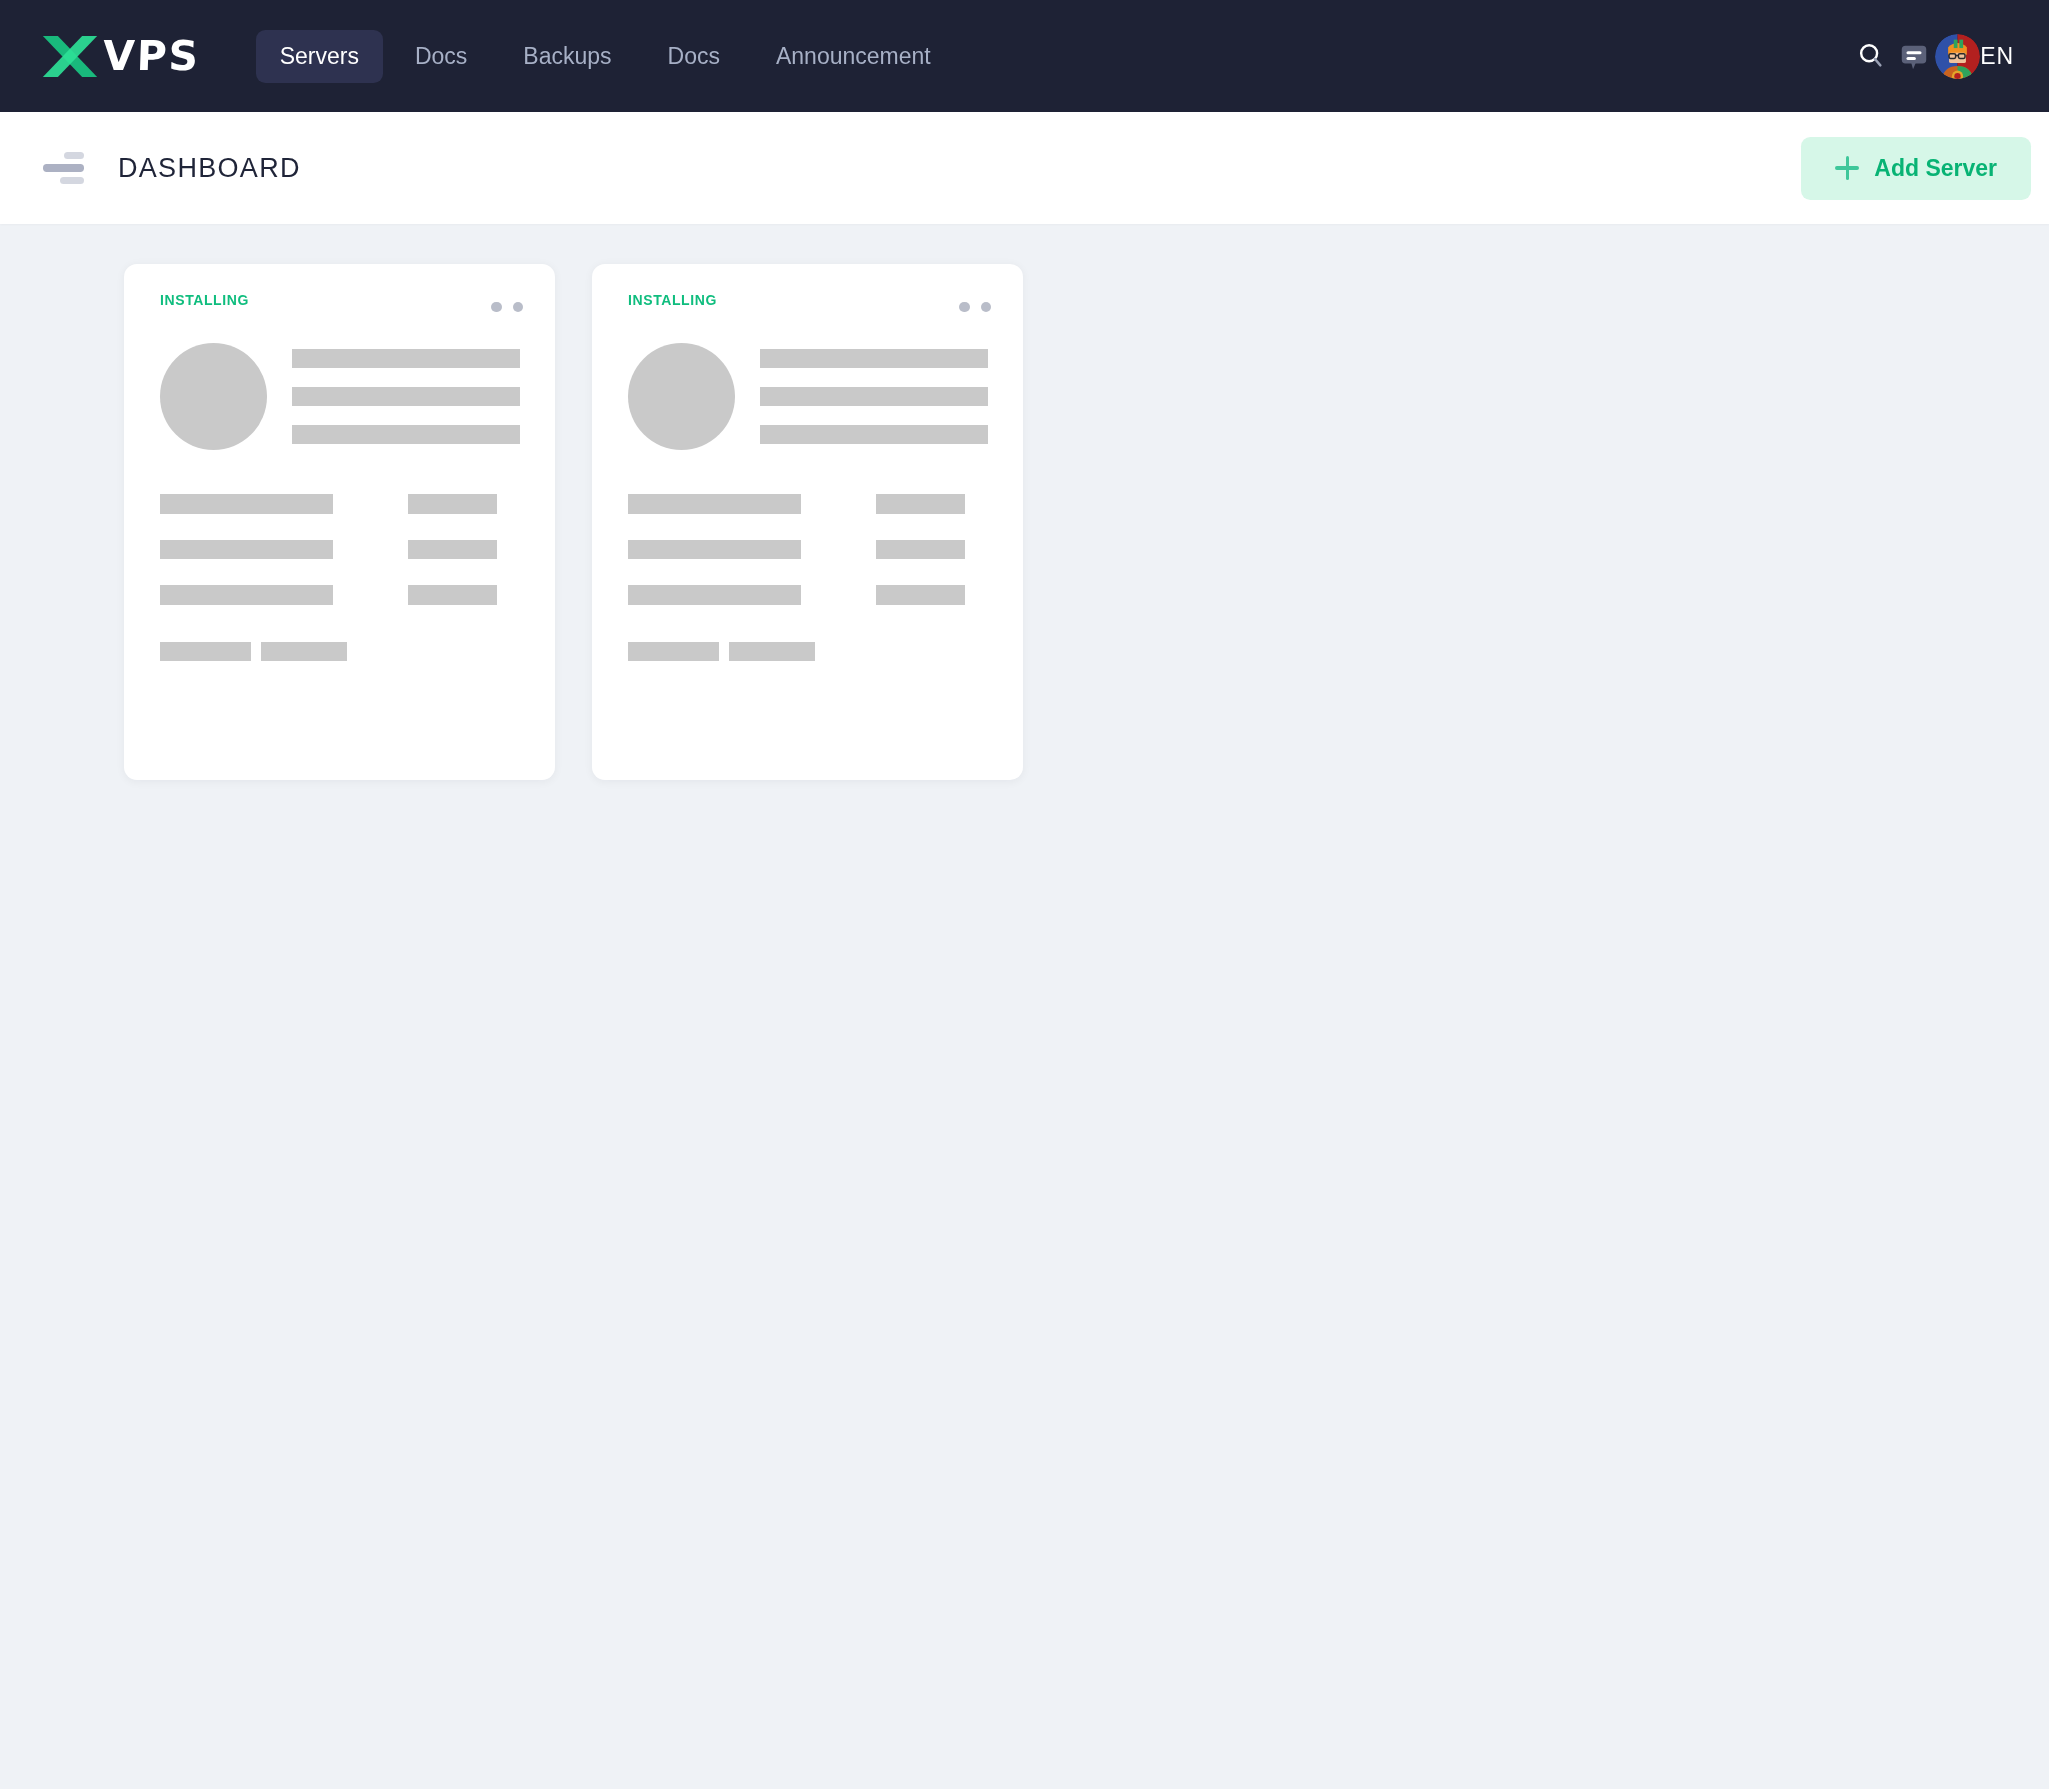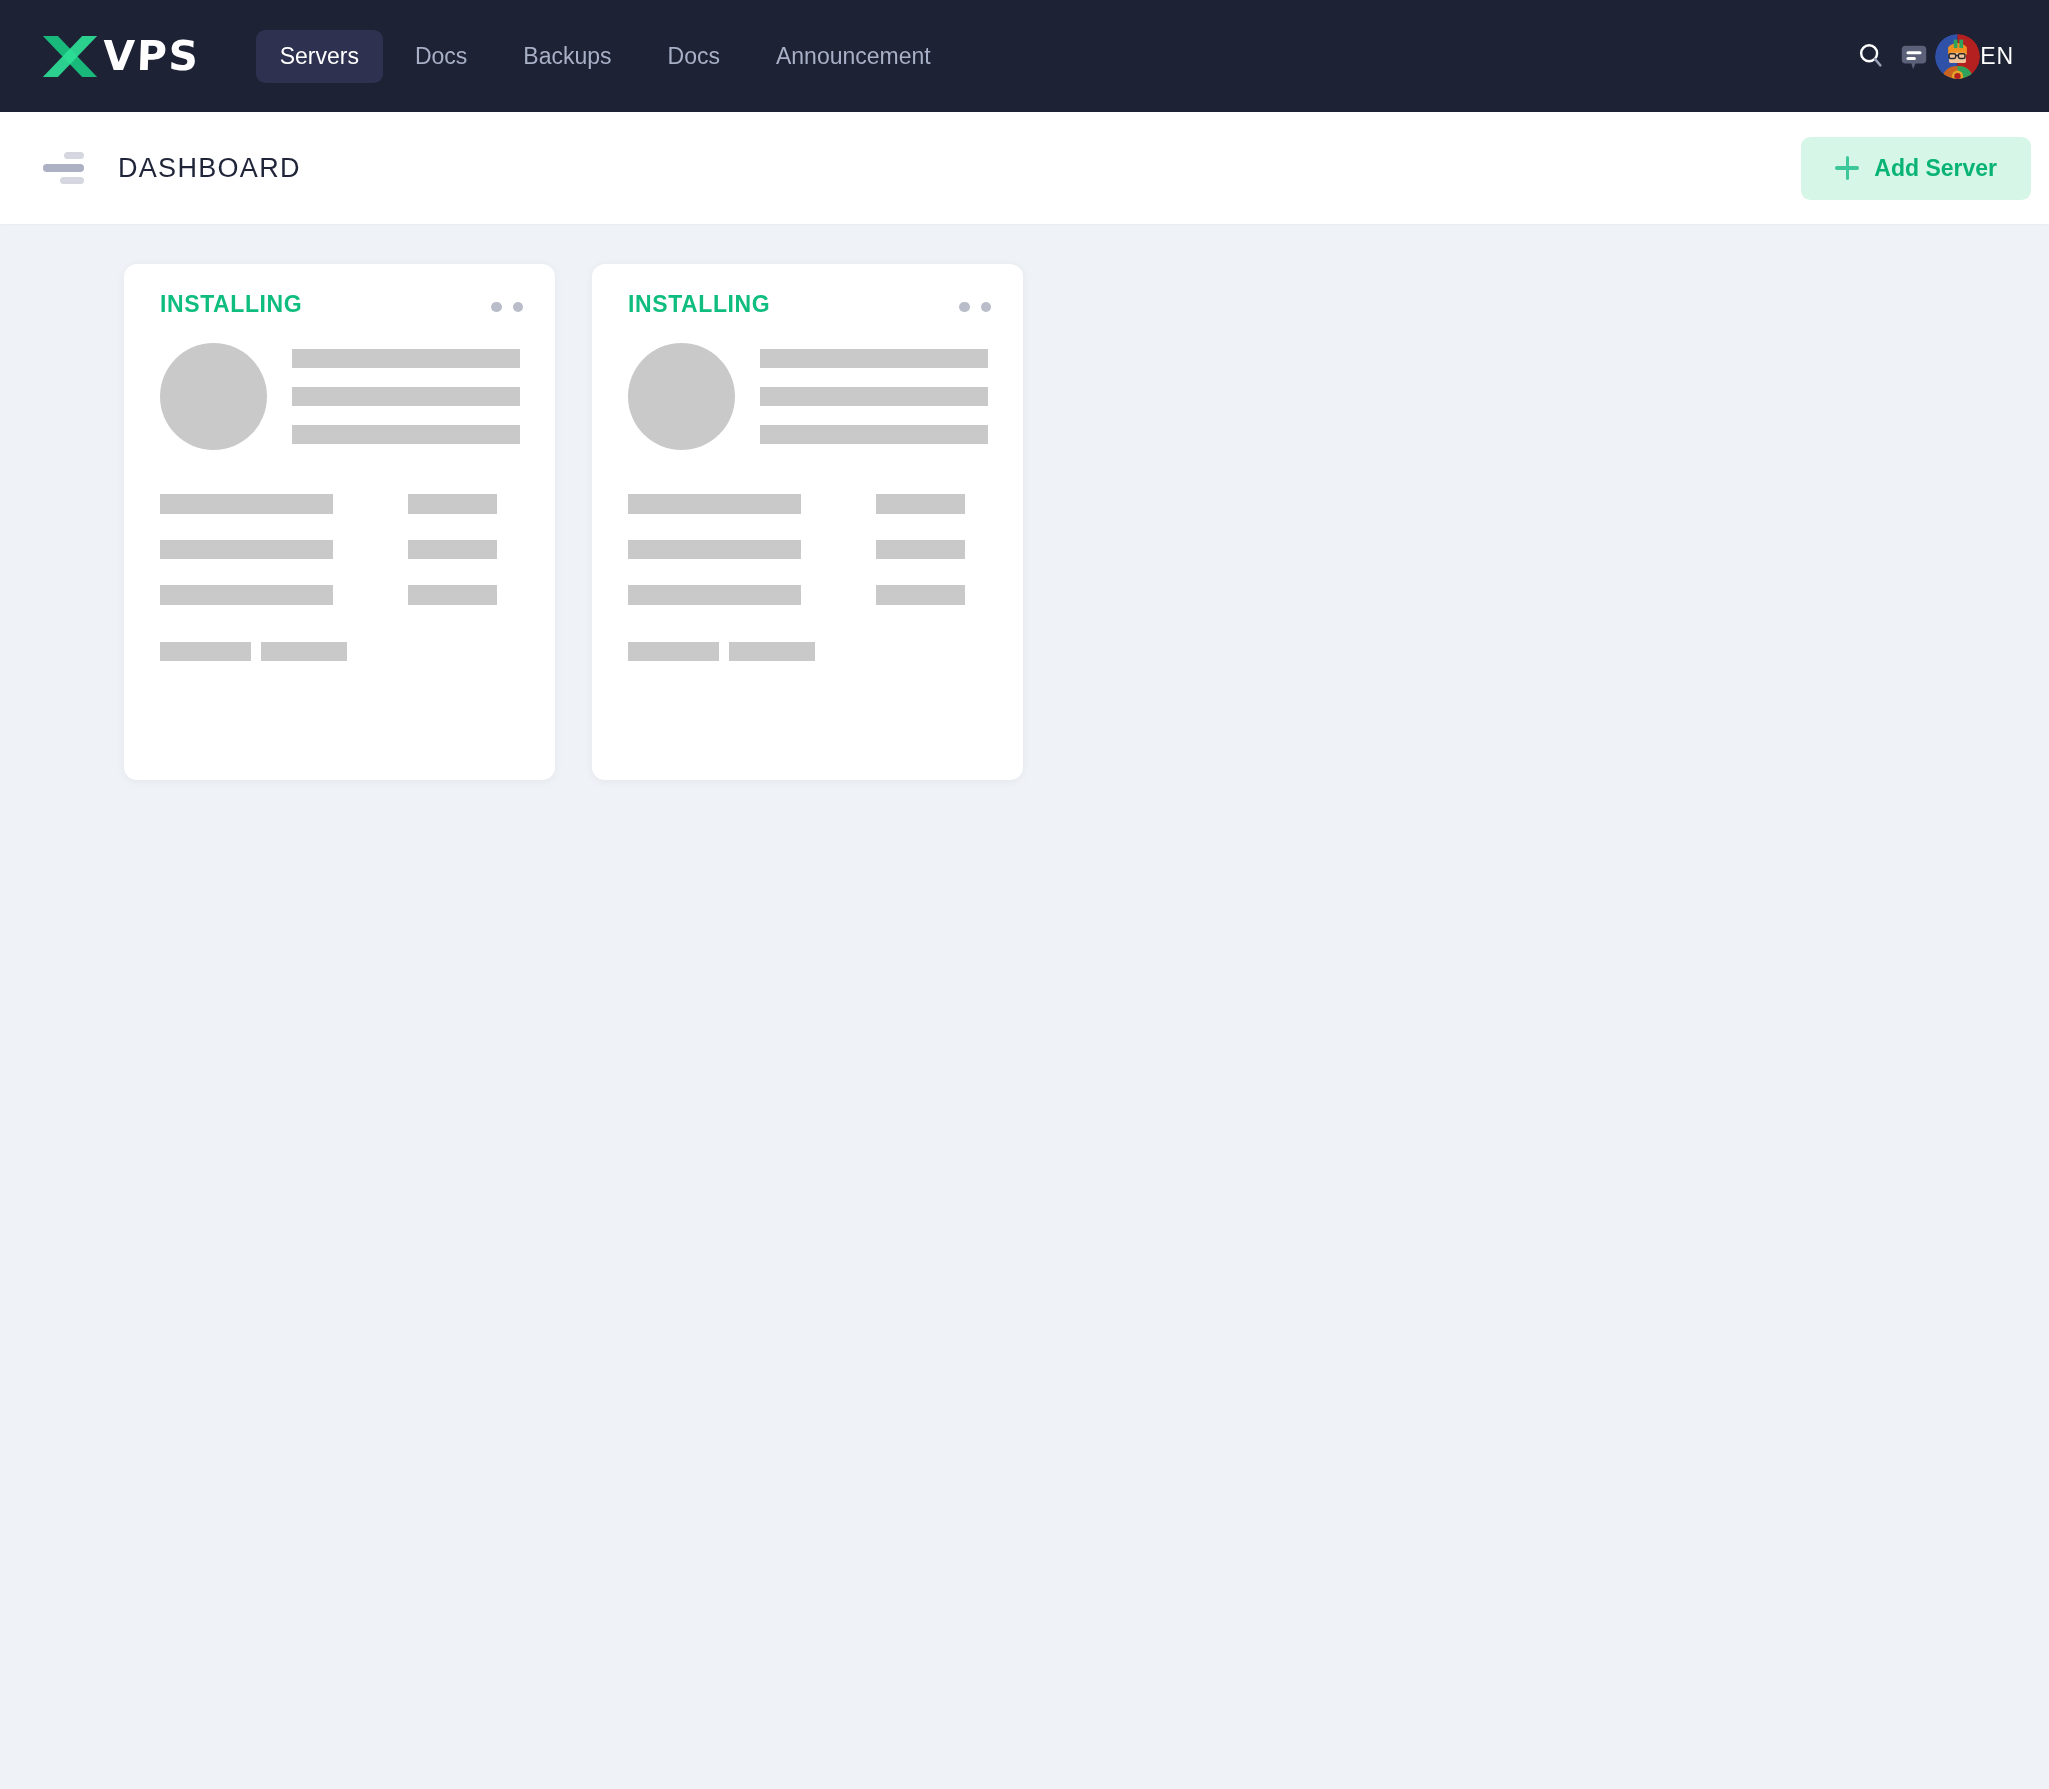--- a/index.html
+++ b/index.html
@@ -164,21 +164,21 @@
     padding: 26px 32px 0 36px;
     position: relative;
   }
   .card-top {
     display: flex;
     align-items: flex-start;
     justify-content: space-between;
     height: 37px;
   }
   .status {
-    font-size: 23px;
+    font-size: 14px;
     font-weight: 700;
     color: #0fbd7e;
     letter-spacing: 0.6px;
     line-height: 1;
     padding-top: 2.8px;
   }
   .dots {
     display: flex;
     gap: 11.2px;
     padding-top: 12px;

